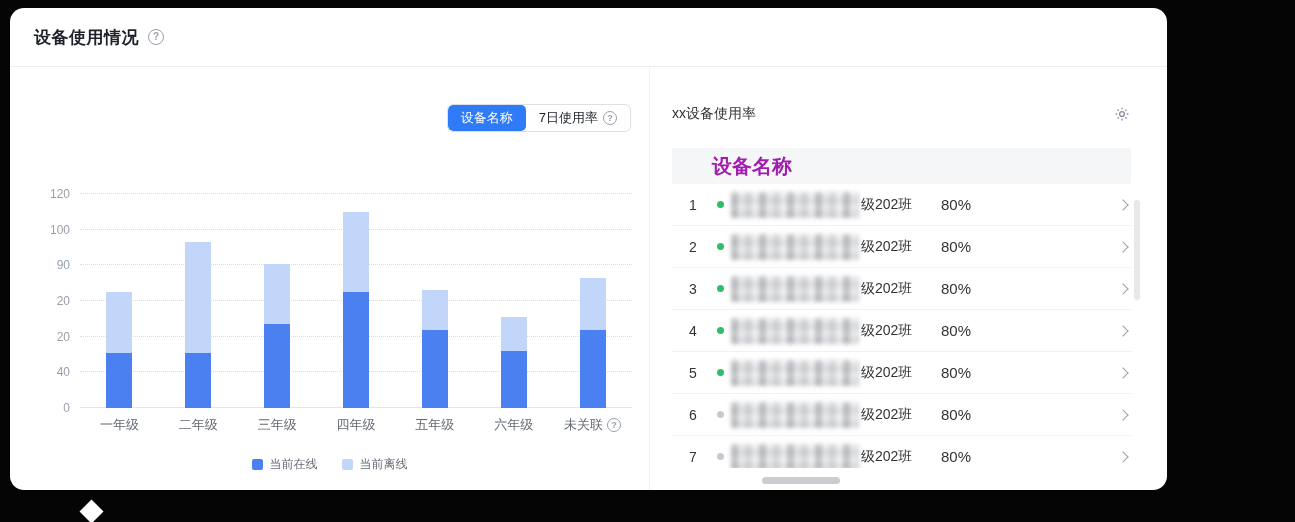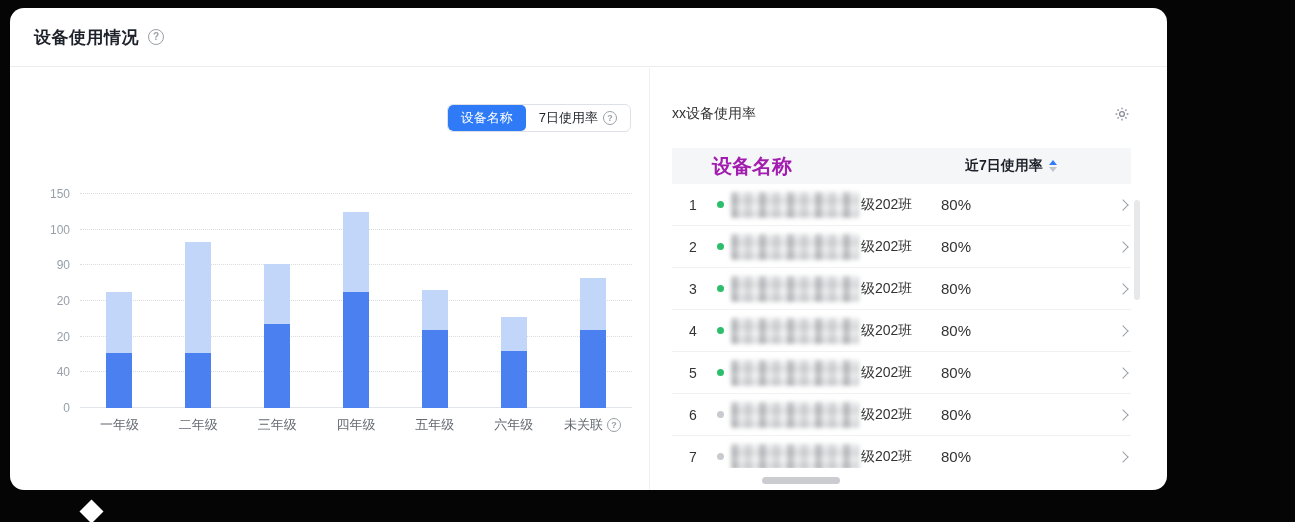--- a/index.html
+++ b/index.html
@@ -133,21 +133,21 @@
             <div class="ytick" style="bottom: 16.6667%;">40</div>
             <div class="gridline" style="bottom: 33.3333%;"></div>
             <div class="ytick" style="bottom: 33.3333%;">20</div>
             <div class="gridline" style="bottom: 50%;"></div>
             <div class="ytick" style="bottom: 50%;">20</div>
             <div class="gridline" style="bottom: 66.6667%;"></div>
             <div class="ytick" style="bottom: 66.6667%;">90</div>
             <div class="gridline" style="bottom: 83.3333%;"></div>
             <div class="ytick" style="bottom: 83.3333%;">100</div>
             <div class="gridline" style="bottom: 100%;"></div>
-            <div class="ytick" style="bottom: 100%;">150</div>
+            <div class="ytick" style="bottom: 100%;">120</div>
             <div class="barcol" style="left: 7.14286%;">
               <div class="seg" style="height: 28.3333%; background: rgb(194, 214, 249);"></div>
               <div class="seg" style="height: 25.8333%; background: rgb(74, 128, 240);"></div>
             </div>
             <div class="barcol" style="left: 21.4286%;">
               <div class="seg" style="height: 51.6667%; background: rgb(194, 214, 249);"></div>
               <div class="seg" style="height: 25.8333%; background: rgb(74, 128, 240);"></div>
             </div>
             <div class="barcol" style="left: 35.7143%;">
               <div class="seg" style="height: 28.3333%; background: rgb(194, 214, 249);"></div>
@@ -185,44 +185,47 @@
             </div>
             <div class="xlabel">
               <span>五年级</span>
             </div>
             <div class="xlabel">
               <span>六年级</span>
             </div>
             <div class="xlabel">
               <span>未关联</span>
               <span class="help-circle small">?</span>
+            </div>
+          </div>
+        <div class="legend" id="legend">
+            <div class="legend-item">
+              <div class="swatch" style="background: rgb(74, 128, 240);"></div>
+              <span>当前在线</span>
+            </div>
+            <div class="legend-item">
+              <div class="swatch" style="background: rgb(194, 214, 249);"></div>
+              <span>当前离线</span>
             </div>
           </div>
       </div>
 
       <div class="right-pane">
 
         <div class="panel-title-row">
           <span class="panel-title">xx设备使用率</span>
           <span class="panel-spacer"></span>
           <svg class="gear-btn" viewBox="0 0 24 24" fill="none" stroke="currentColor" stroke-width="1.8">
             <circle cx="12" cy="12" r="3.2"></circle>
             <path d="M12 3.5v2.2M12 18.3v2.2M3.5 12h2.2M18.3 12h2.2M6 6l1.6 1.6M16.4 16.4L18 18M18 6l-1.6 1.6M7.6 16.4L6 18"></path>
           </svg>
         </div>
 
         <div class="thead">
           <span class="th-name">设备名称</span>
-          <span class="th-usage">
-            <span>近7日使用率</span>
-            <span class="caret">
-              <span class="up"></span>
-              <span class="down"></span>
-            </span>
-          </span>
         </div>
 
         <div class="rows" id="rows">
   <div class="trow">
     <span class="cell-left">
       <span class="cell-index">1</span>
       <span class="dot" style="background: rgb(45, 190, 108);"></span>
       <span class="redact"></span>
       <span class="name-suffix">级202班</span>
     </span>

